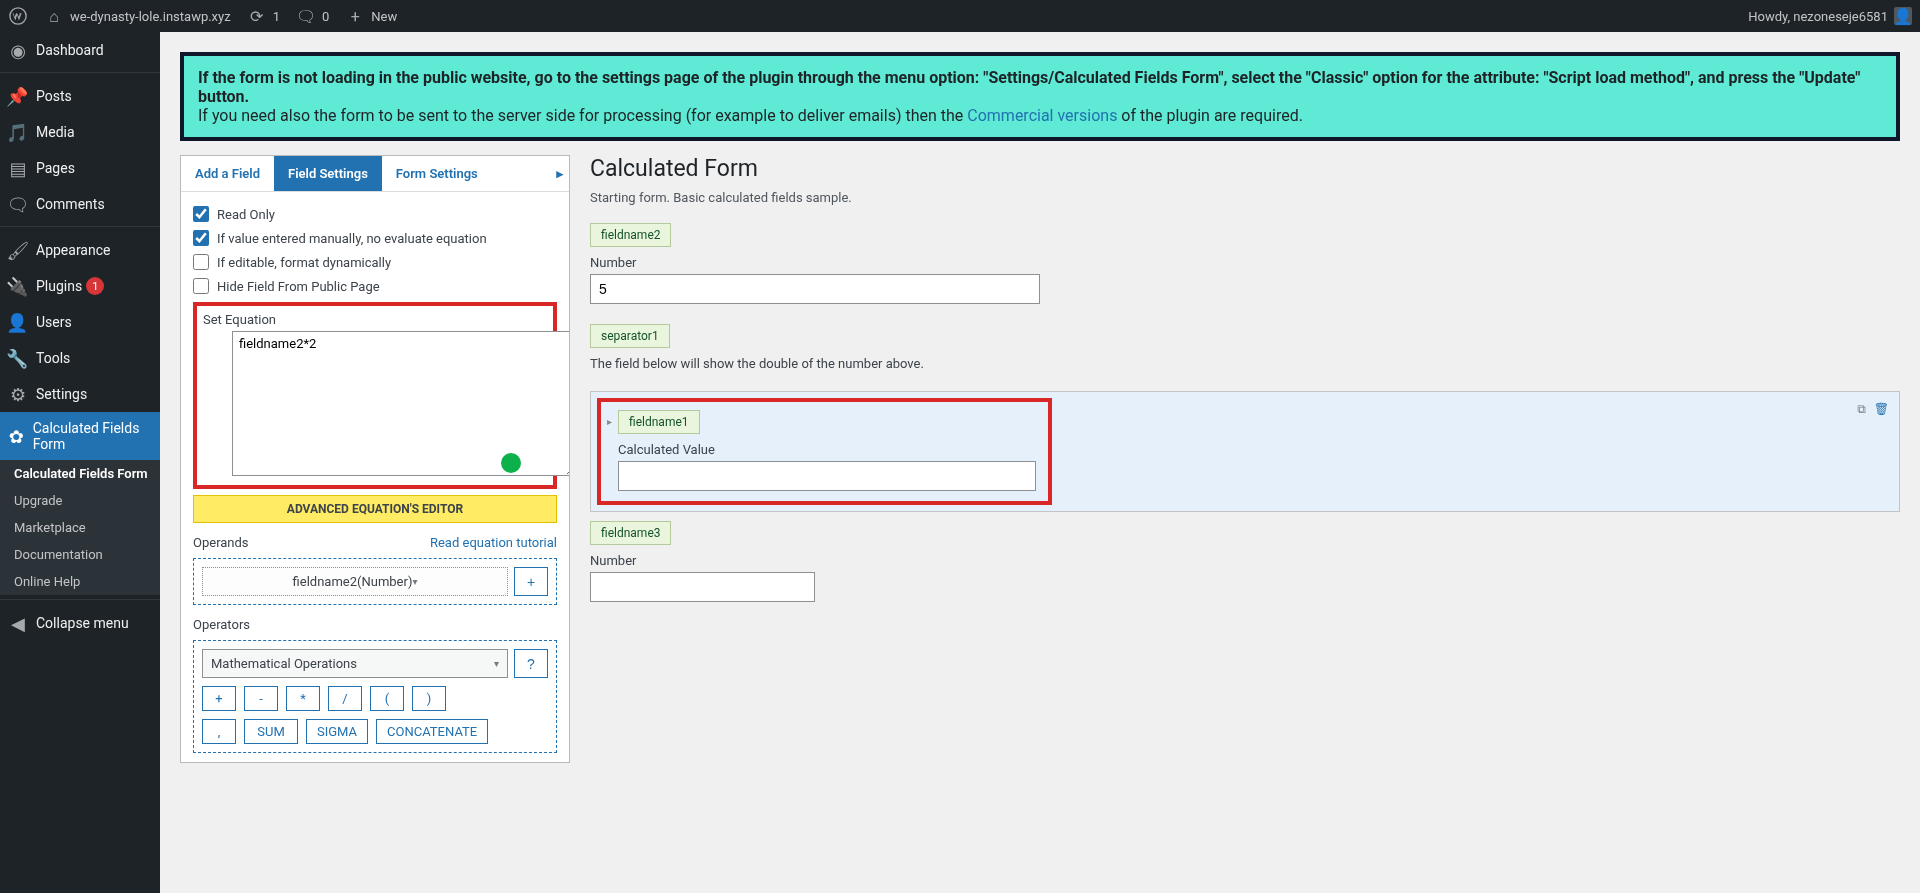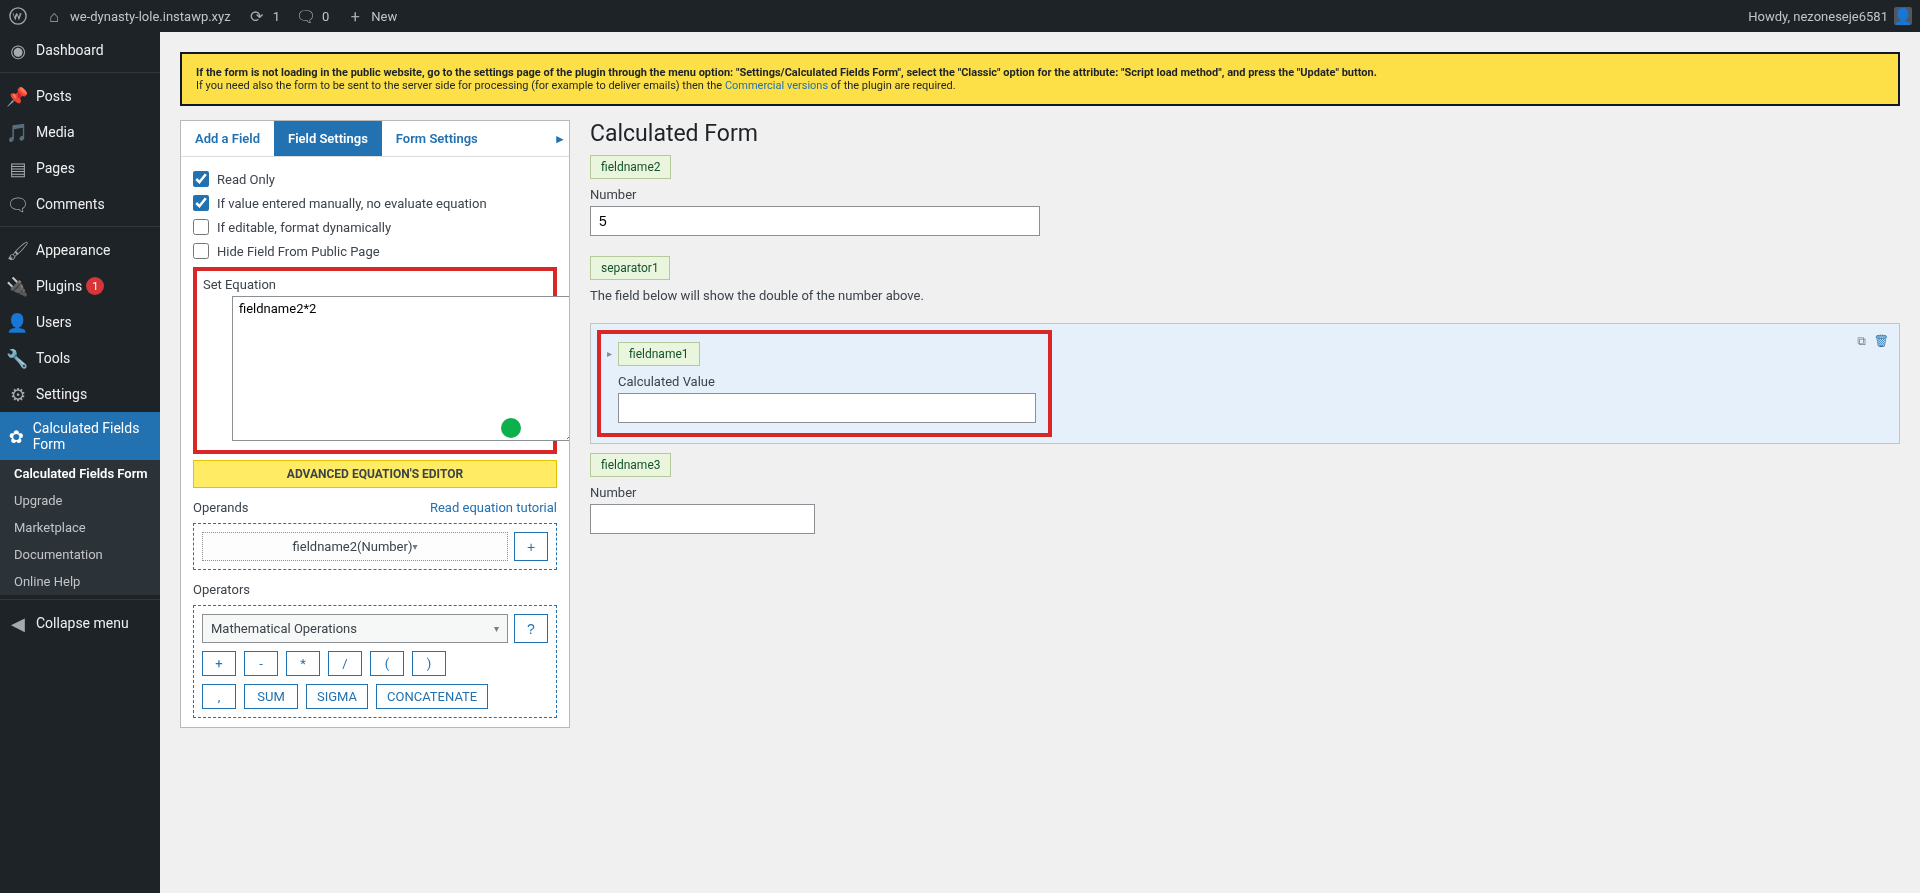--- a/index.html
+++ b/index.html
@@ -17,21 +17,21 @@
 .menu-item.current .micon { color: #fff; }
 .menu-item.current::after { content: ""; position: absolute; right: -8px; top: 50%; transform: translateY(-50%); border: 8px solid transparent; border-right-color: #f0f0f1; }
 .submenu { background: #2c3338; }
 .submenu .sub-item { padding: 6px 8px 6px 14px; color: #c3c4c7; font-size: 13px; cursor: pointer; }
 .submenu .sub-item.current { color: #fff; font-weight: 600; }
 .menu-separator { height: 5px; border-bottom: 1px solid #32373c; margin-bottom: 5px; }
 .badge { background: #d63638; color: #fff; border-radius: 9px; min-width: 18px; height: 18px; font-size: 11px; display: inline-flex; align-items: center; justify-content: center; padding: 0 6px; margin-left: 4px; }
 
 .content { margin-top: 32px; margin-left: 160px; padding: 20px; min-height: calc(100vh - 32px); }
 
-.notice { border: 2px solid #0f172a; background: #fde047; padding: 12px 14px; font-size: 11px; color: #1d2327; }
+.notice { border: 4px solid #0f172a; background: #5eead4; padding: 12px 14px; font-size: 16px; color: #1d2327; }
 .notice a { color: #2271b1; }
 
 .settings-area { display: flex; gap: 20px; margin-top: 14px; }
 .left-panel { width: 390px; background: #fff; border: 1px solid #b9b9b9; box-shadow: 0 0 0 1px #c3c4c7 inset; }
 .tabs { display: flex; background: #fff; border-bottom: 1px solid #dcdcde; }
 .tab { padding: 10px 14px; font-size: 13px; font-weight: 600; color: #2271b1; cursor: pointer; }
 .tab.active { background: #2271b1; color: #fff; }
 .tab.arrow { padding: 10px 6px; color: #2271b1; margin-left: auto; }
 .panel-body { position: relative; padding: 10px 12px; height: 570px; overflow-y: scroll; background: #fff; }
 
@@ -253,20 +253,21 @@
             <div class="opbtn wide">SUM</div>
             <div class="opbtn wide">SIGMA</div>
             <div class="opbtn wide">CONCATENATE</div>
           </div>
         </div>
       </div>
     </div>
 
     <div class="right-panel">
       <h1>Calculated Form</h1>
+      <div class="desc">Starting form. Basic calculated fields sample.</div>
 
       <div class="fieldblock">
         <span class="fieldtag">fieldname2</span>
         <div class="flabel">Number</div>
         <input class="finput" value="5" style="">
       </div>
 
       <div class="fieldblock">
         <span class="fieldtag">separator1</span>
         <div class="flabel">The field below will show the double of the number above.</div>

